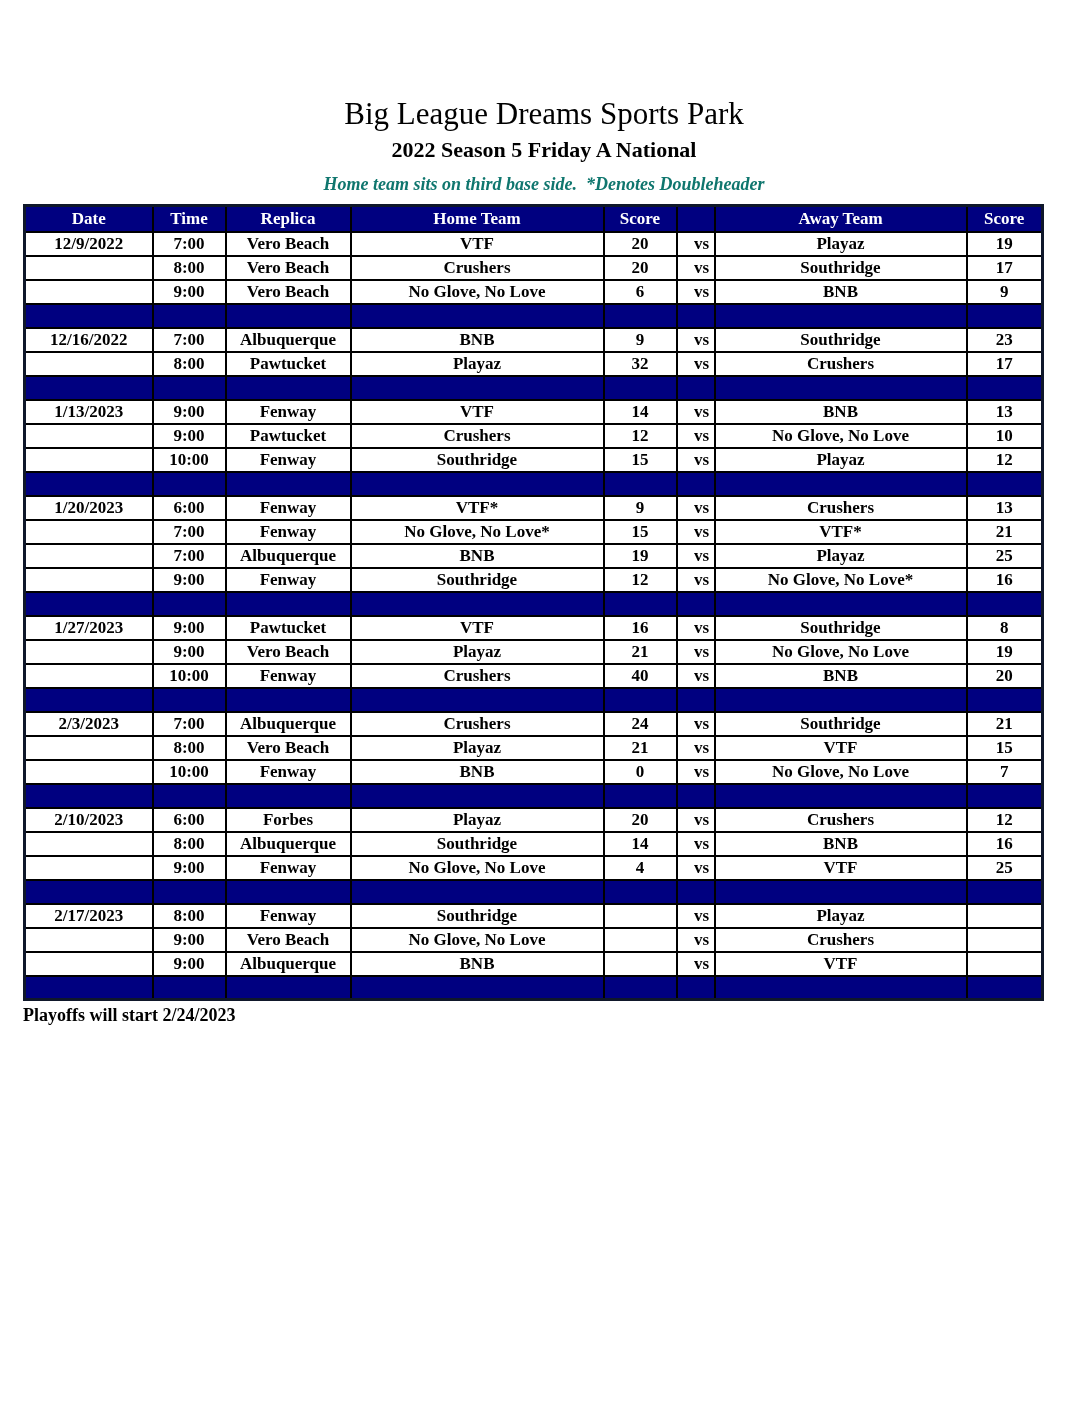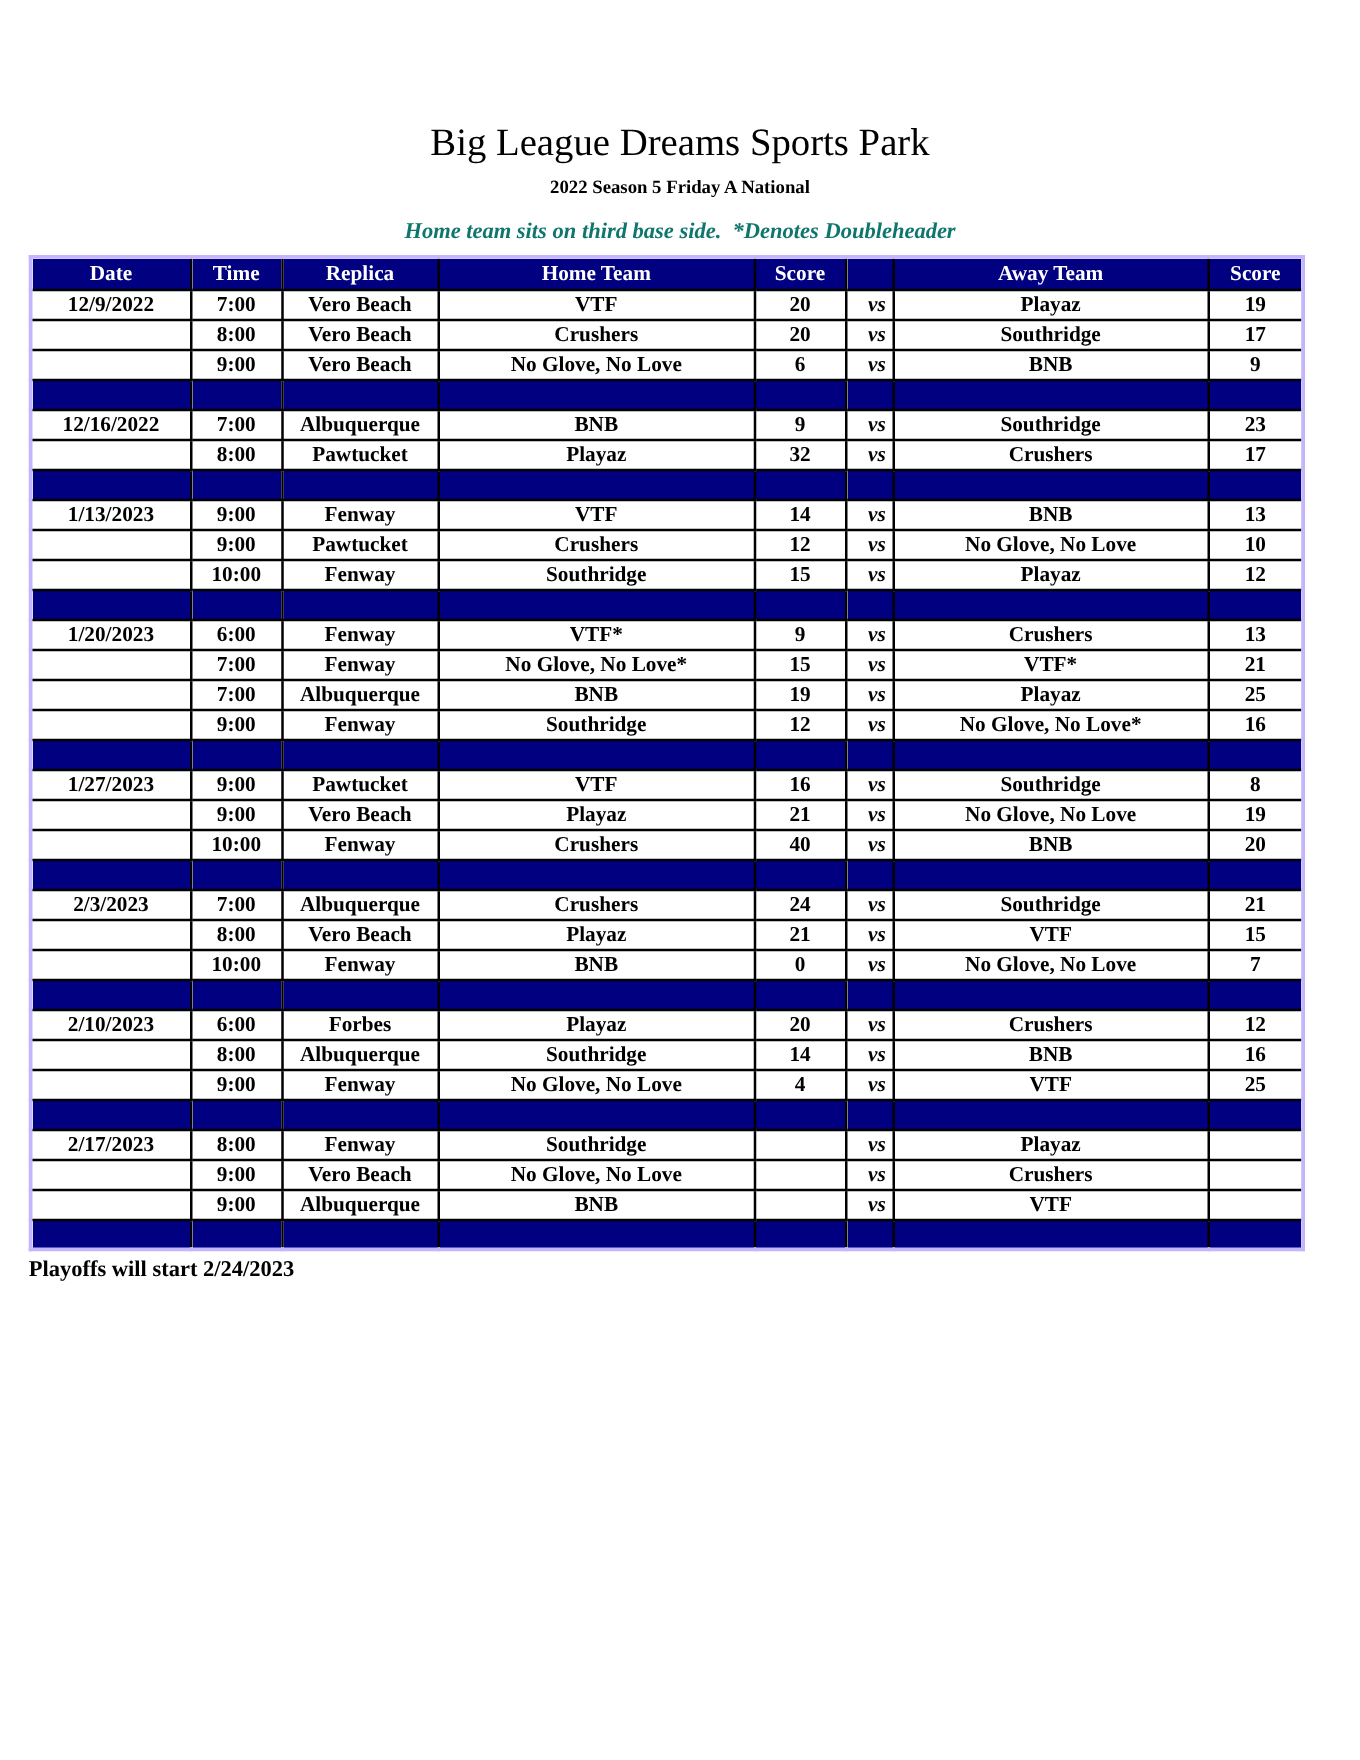--- a/index.html
+++ b/index.html
@@ -14,21 +14,21 @@
     margin-top: 96px;
     text-align: center;
     font-size: 31px;
     font-weight: 400;
     color: #000000;
     line-height: 36px;
   }
   .doc-subtitle {
     margin-top: 5px;
     text-align: center;
-    font-size: 15px;
+    font-size: 22px;
     font-weight: 700;
     color: #000000;
     line-height: 26px;
   }
   .doc-note {
     margin-top: 11px;
     text-align: center;
     font-size: 18px;
     font-weight: 700;
     font-style: italic;
@@ -43,40 +43,39 @@
     border-collapse: collapse;
     table-layout: fixed;
   }
   table.schedule th, table.schedule td {
     border: 2px solid #000000;
     text-align: center;
     vertical-align: middle;
     overflow: hidden;
     white-space: nowrap;
   }
-  table.schedule { border: 3px solid #c4b5fd; }
+  table.schedule { border: 3px solid #0f172a; }
   table.schedule th {
     background: #000080;
     color: #ffffff;
     font-size: 17px;
     font-weight: 700;
     height: 26px;
     line-height: 22px;
   }
   table.schedule td {
     height: 24px;
     font-size: 17px;
     font-weight: 700;
     color: #000000;
     line-height: 20px;
     background: #ffffff;
   }
   td.c-vs {
     font-size: 15px;
-    font-style: italic;
     padding-left: 12px;
   }
   td.win { background: #ffff00; }
   tr.separator-row td {
     background: #000080;
     height: 24px;
   }
   .doc-footer {
     margin: 3px 0 0 23px;
     font-size: 18px;

